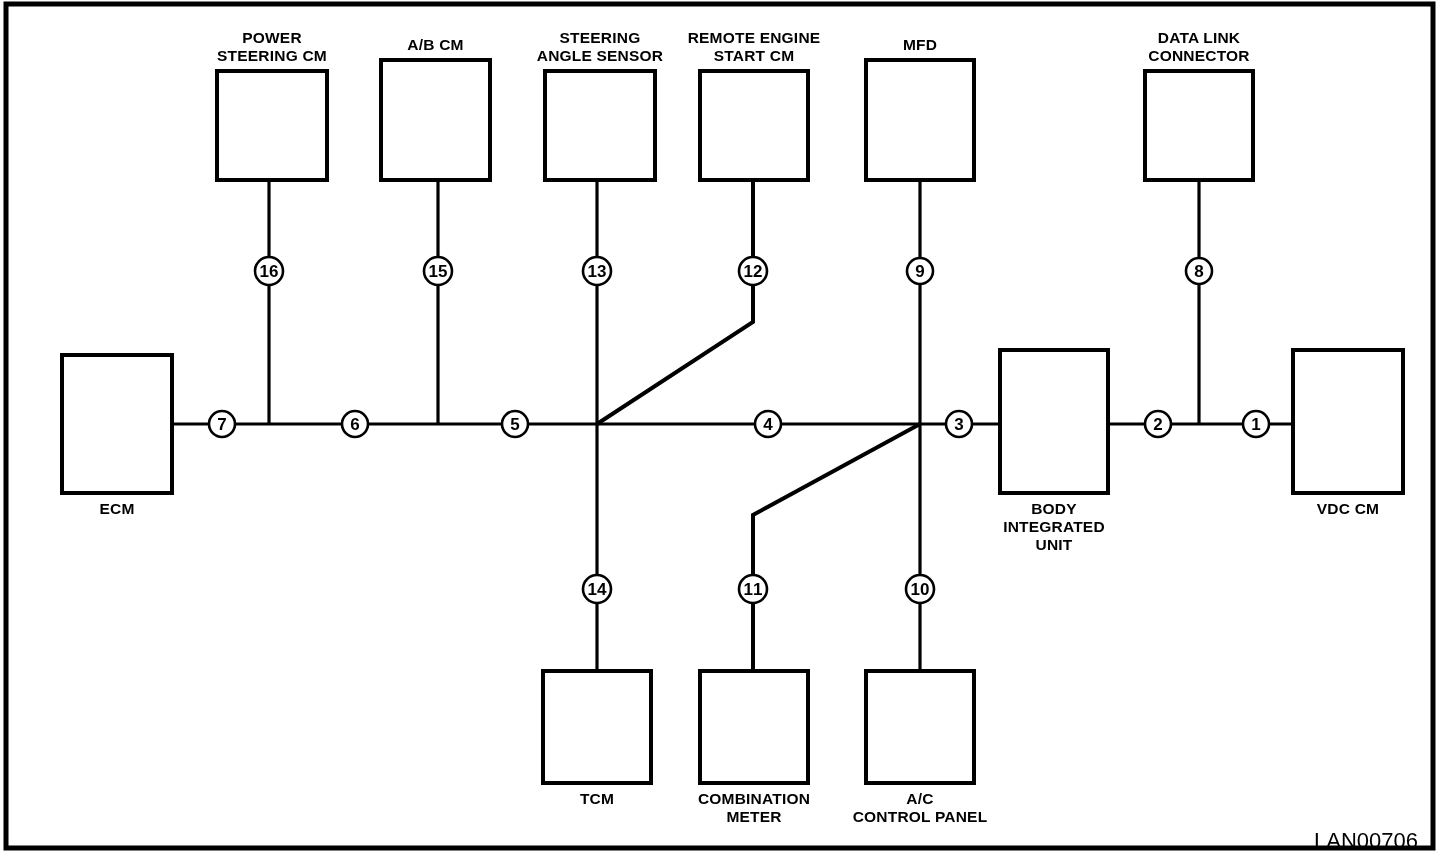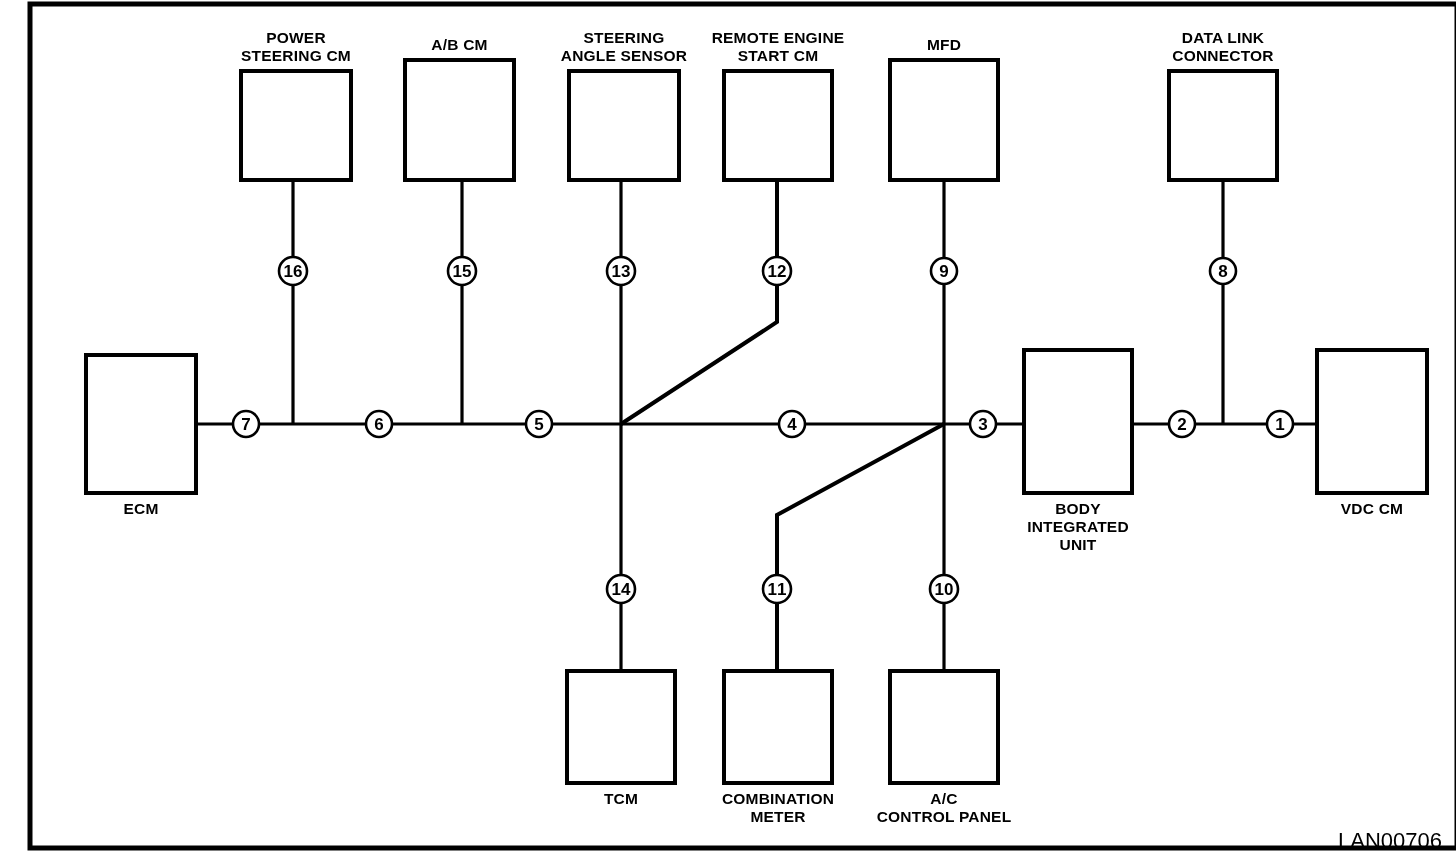--- a/index.html
+++ b/index.html
@@ -11,21 +11,20 @@
   body {
     width: 1456px;
     height: 866px;
     font-family: "Liberation Sans", sans-serif;
     overflow: hidden;
   }
   #diagram-root {
     position: relative;
     width: 1288px;
     height: 866px;
-    margin-left: 24px;
   }
   svg#lan-diagram {
     display: block;
     width: 1456px;
     height: 866px;
   }
   .frame-rect {
     fill: #ffffff;
     stroke: #000000;
     stroke-width: 5;

